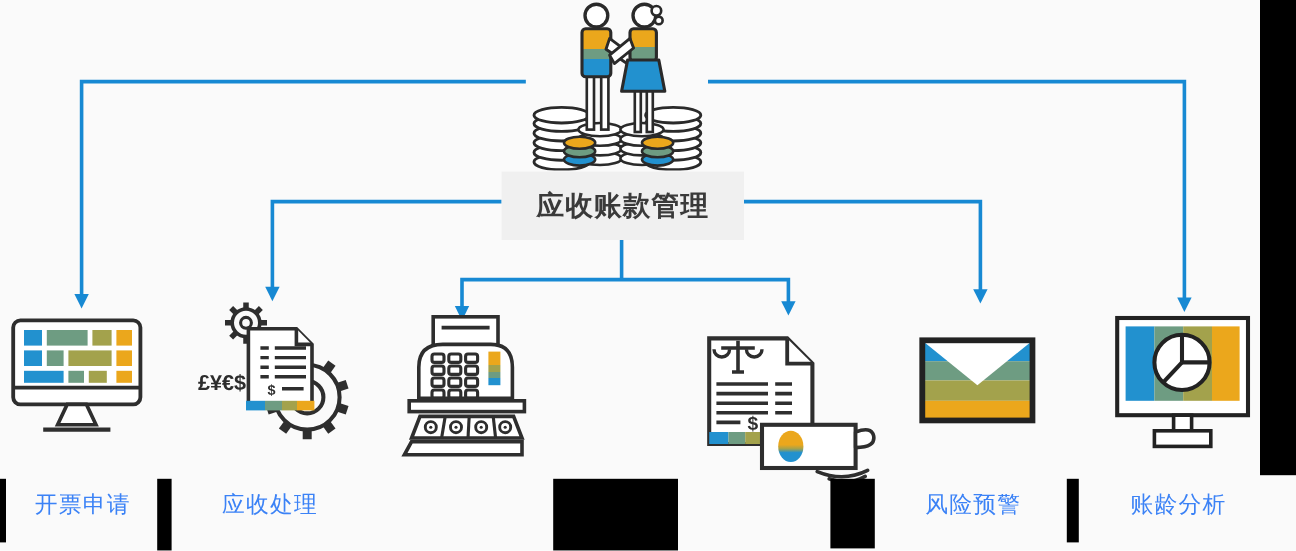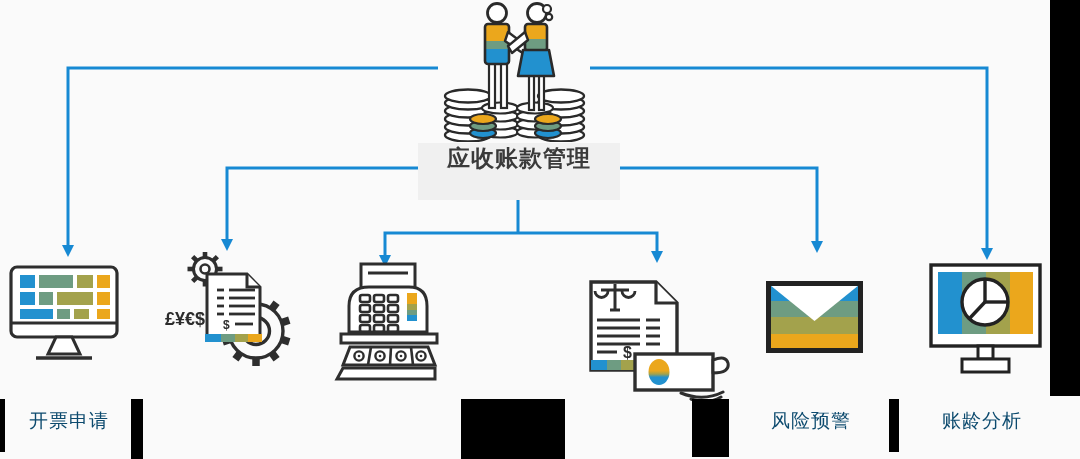--- a/index.html
+++ b/index.html
@@ -1,23 +1,23 @@
 <!DOCTYPE html>
 <html><head>
 <meta charset="utf-8">
 <style>
   html,body{margin:0;padding:0;background:#fff;}
   .stage{position:relative;width:1080px;height:459px;background:#fafafa;overflow:hidden;
          font-family:"Liberation Sans","DejaVu Sans",sans-serif;}
   .arrows{position:absolute;left:0;top:0;z-index:1;}
   .icon{position:absolute;z-index:2;}
   .center-box{position:absolute;left:418px;top:143px;width:202px;height:57px;background:#f0f0f0;
-              display:flex;align-items:flex-start;justify-content:center;z-index:2;}
+              display:flex;align-items:center;justify-content:center;z-index:2;}
   .center-box span{font-size:23px;font-weight:bold;color:#3a3a3a;letter-spacing:1px;}
-  .node-label{position:absolute;top:408px;transform:translateX(-50%);font-size:19px;color:#0c4a6e;
+  .node-label{position:absolute;top:408px;transform:translateX(-50%);font-size:19px;color:#3b82f6;
               letter-spacing:1px;white-space:nowrap;z-index:2;}
   .bar{position:absolute;background:#000;z-index:3;}
   .bar-a{left:0;top:399px;width:5px;height:53px;}
   .bar-b{left:131px;top:399px;width:12px;height:60px;}
   .bar-c{left:461px;top:399px;width:104px;height:60px;}
   .bar-d{left:692px;top:399px;width:37px;height:58px;}
   .bar-e{left:889px;top:399px;width:10px;height:53px;}
   .bar-right{left:1050px;top:0;width:30px;height:396px;}
   svg text{font-family:"Liberation Sans","DejaVu Sans",sans-serif;}
 </style>
@@ -322,20 +322,21 @@
       <circle cx="57" cy="40" r="23" fill="#fff" stroke="#222" stroke-width="3.4"></circle>
       <line x1="57" y1="40" x2="57" y2="17" stroke="#222" stroke-width="3.4"></line>
       <line x1="57" y1="40" x2="80" y2="40" stroke="#222" stroke-width="3.4"></line>
       <line x1="57" y1="40" x2="41" y2="57" stroke="#222" stroke-width="3.4"></line>
     </g>
     <rect x="50" y="84" width="15" height="13" fill="#fff" stroke="#222" stroke-width="3"></rect>
     <rect x="34" y="97" width="47" height="13" fill="#fff" stroke="#222" stroke-width="3"></rect>
   </svg>
 
   <div class="node-label" style="left:69px">开票申请</div>
+  <div class="node-label" style="left:225px">应收处理</div>
   <div class="node-label" style="left:811px">风险预警</div>
   <div class="node-label" style="left:982px">账龄分析</div>
 
   <div class="bar bar-a"></div>
   <div class="bar bar-b"></div>
   <div class="bar bar-c"></div>
   <div class="bar bar-d"></div>
   <div class="bar bar-e"></div>
   <div class="bar bar-right"></div>
 

